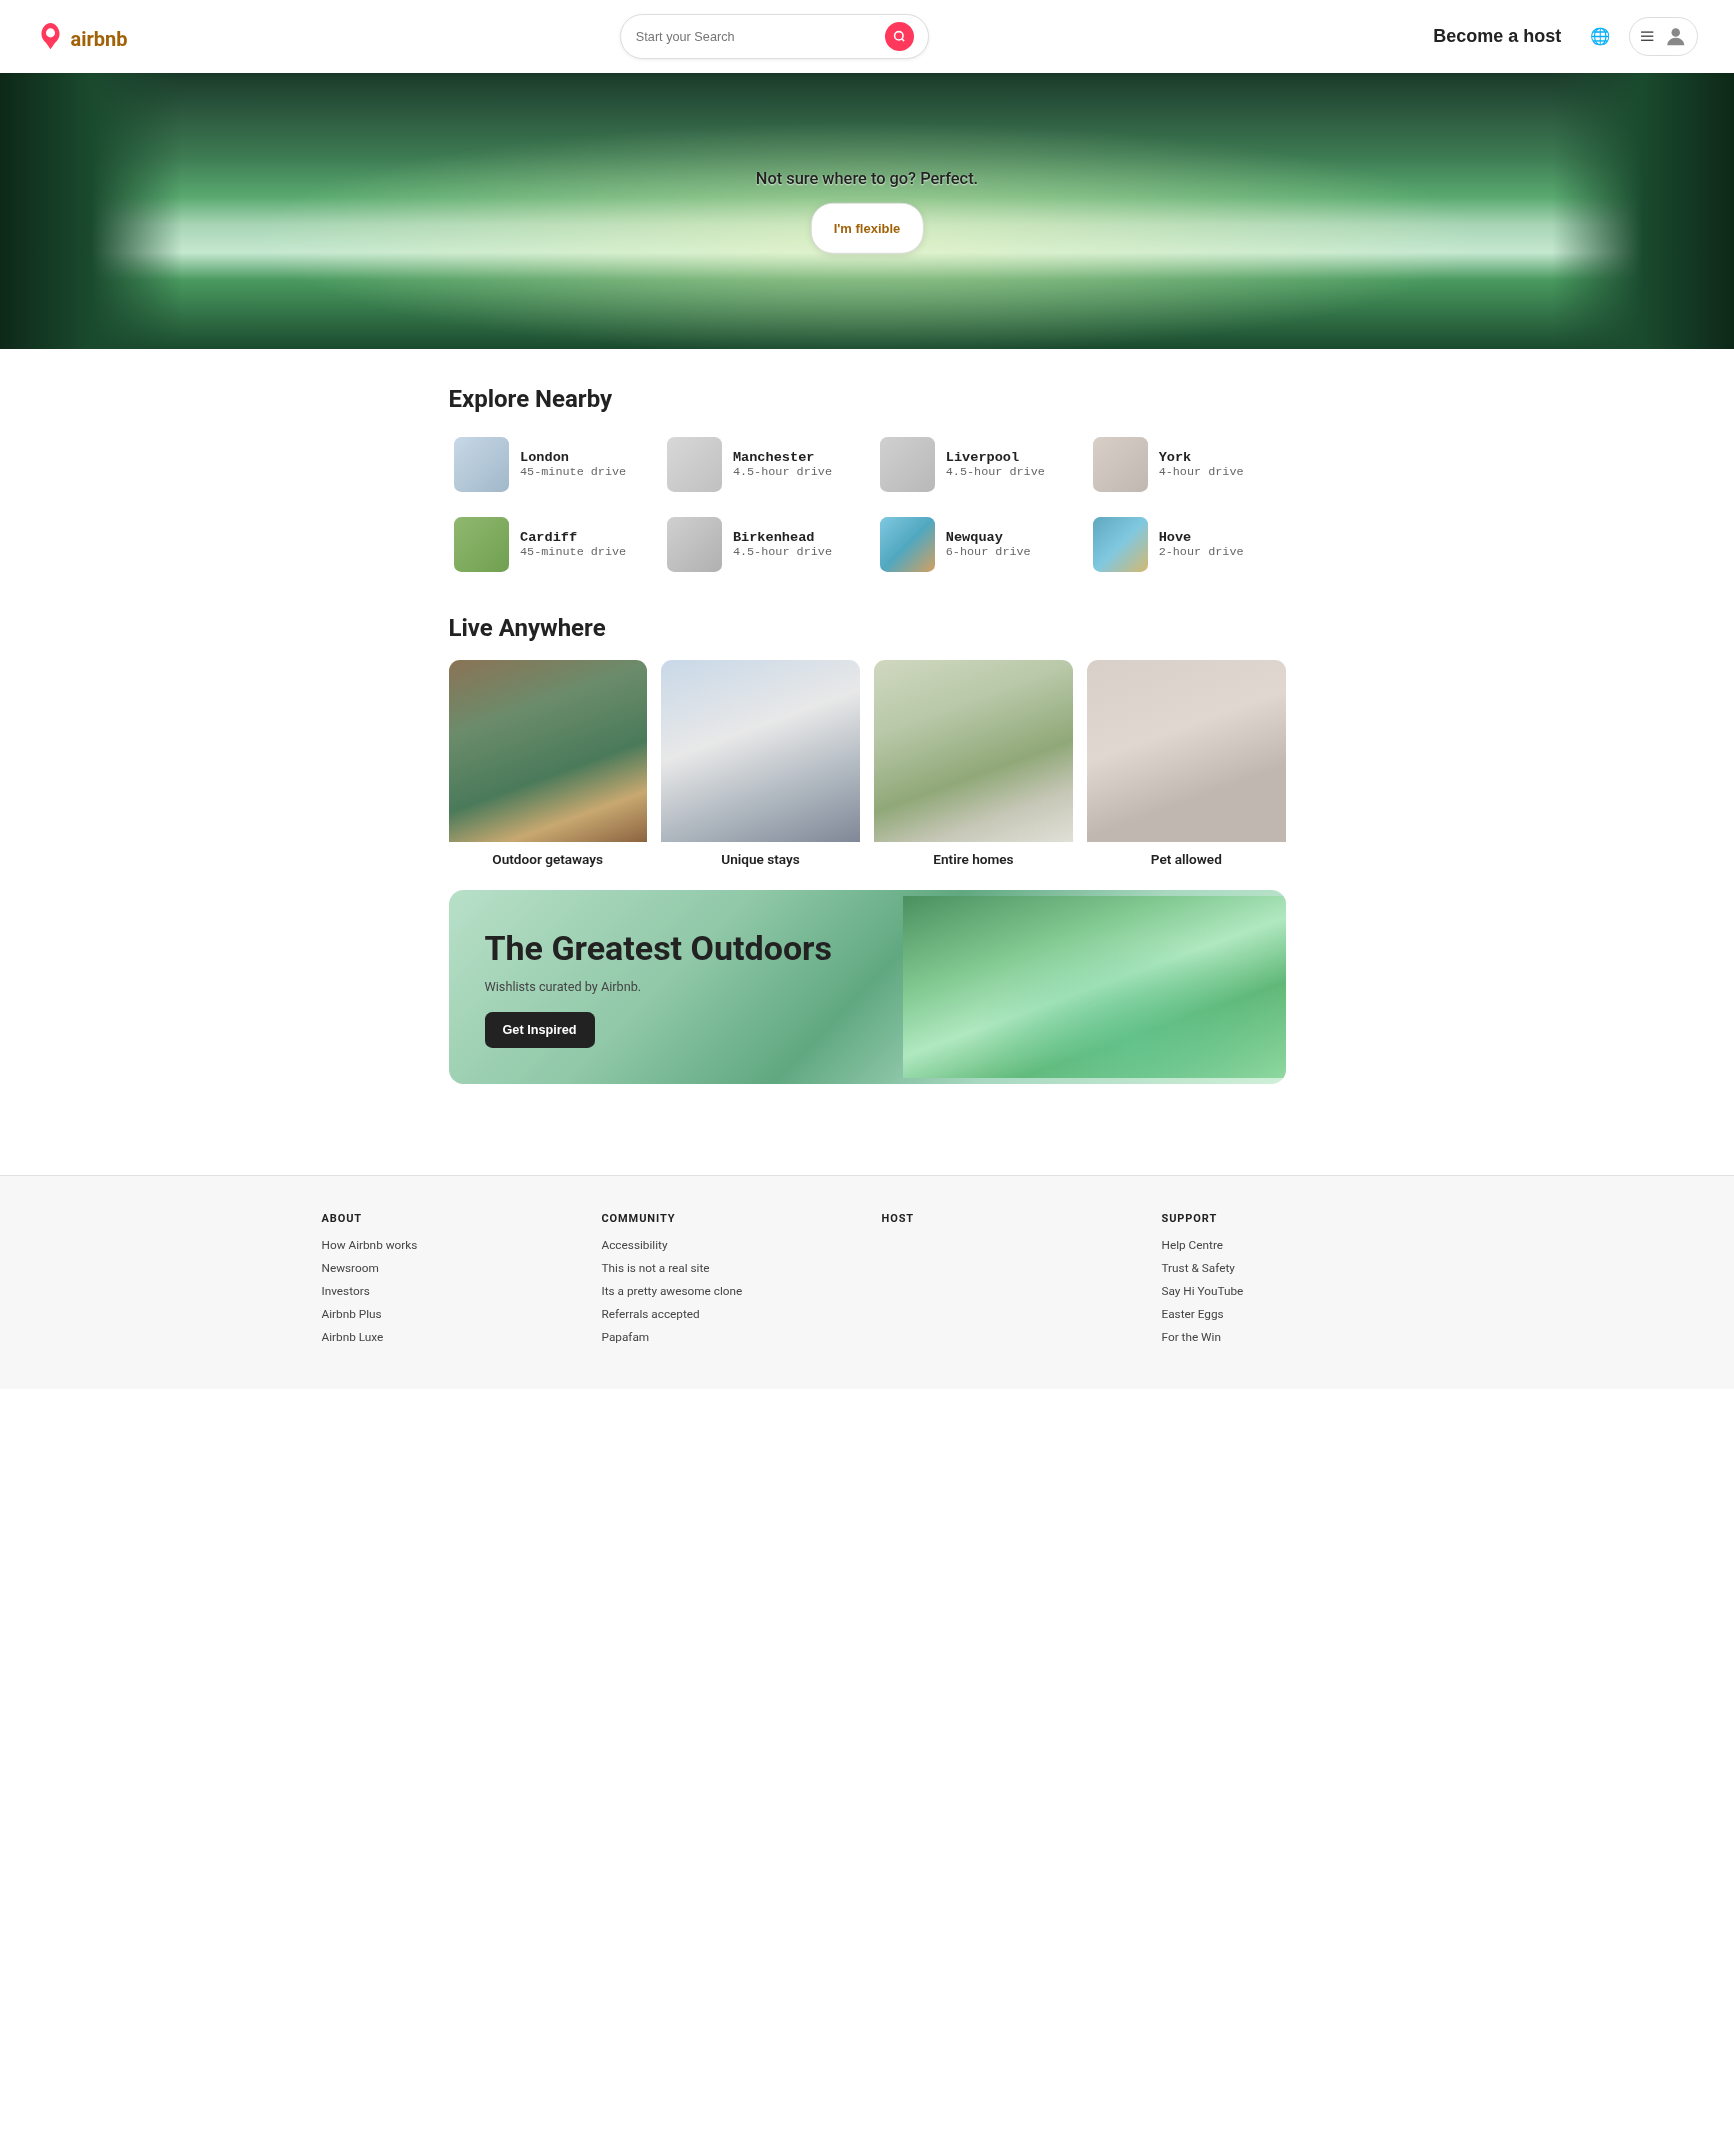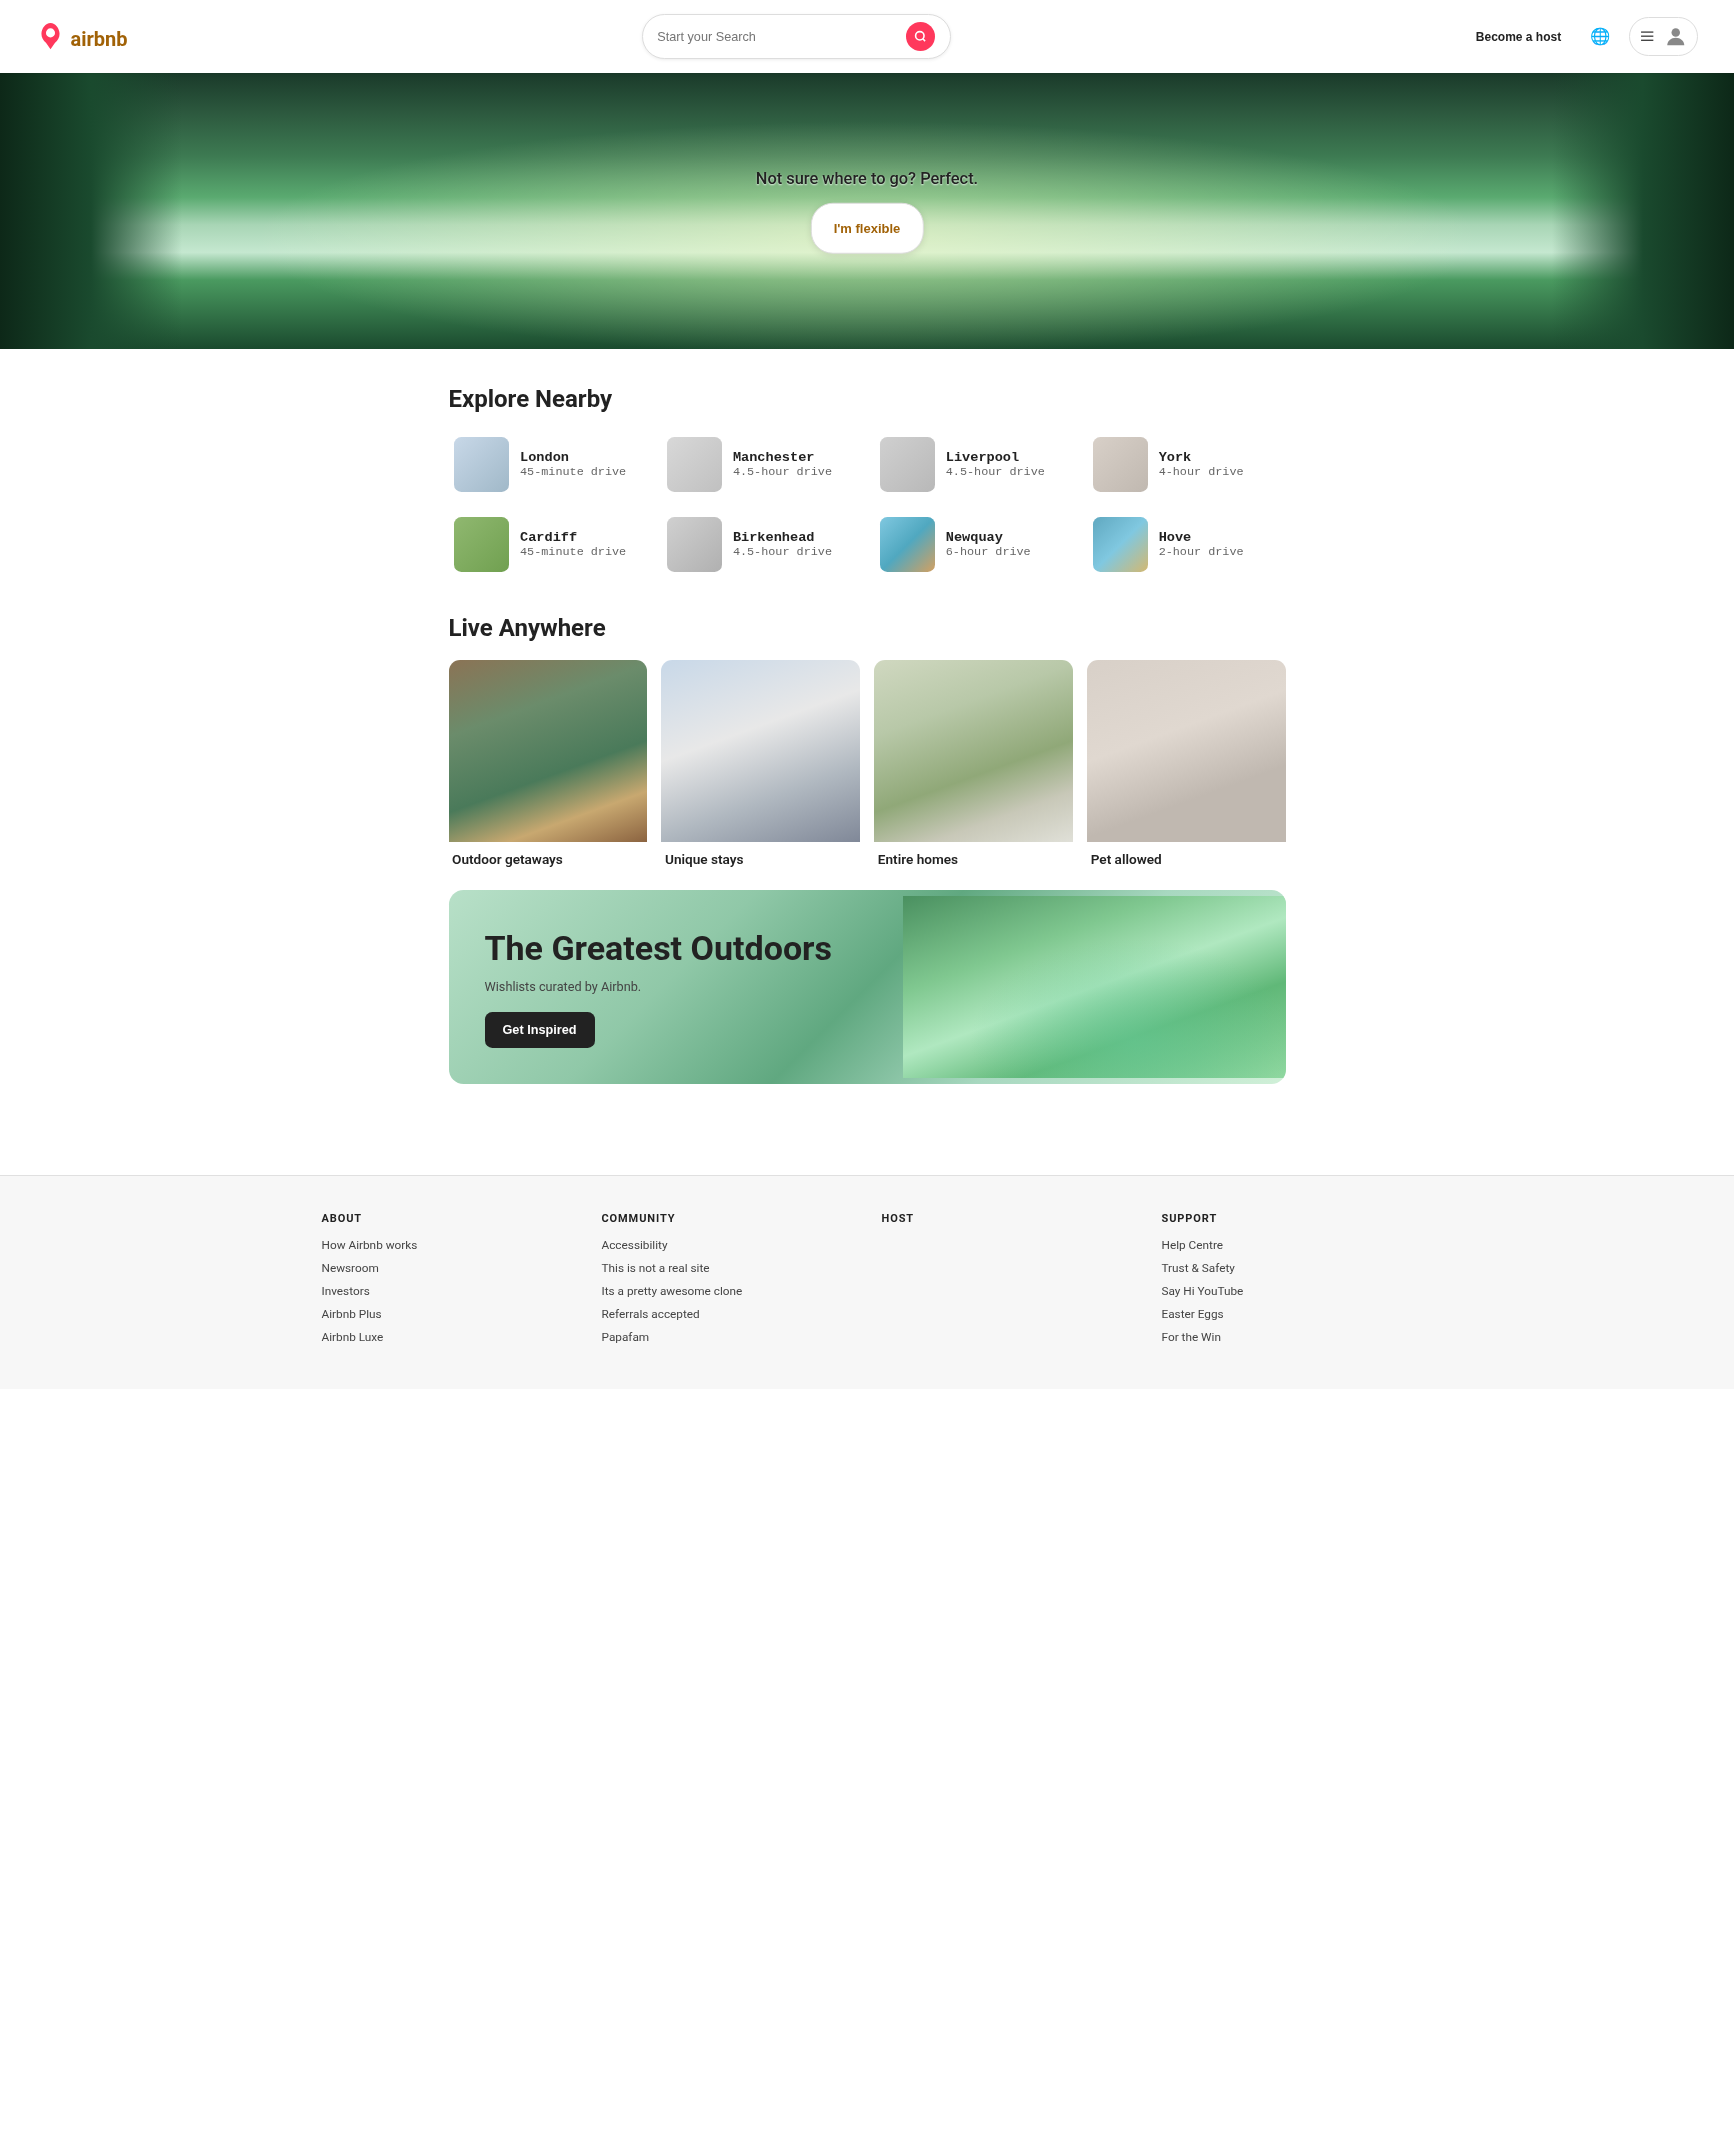--- a/index.html
+++ b/index.html
@@ -60,21 +60,21 @@
     }
     .navbar-right {
       display: flex;
       align-items: center;
       gap: 14.5px;
     }
     .become-host-btn {
       background: none;
       border: none;
       cursor: pointer;
-      font-size: 12px;
+      font-size: 18px;
       font-weight: 600;
       color: #222;
       padding: 7.3px 11px;
     }
     .globe-btn, .menu-btn {
       background: none;
       border: none;
       cursor: pointer;
       color: #222;
       font-size: 16.4px;
@@ -200,20 +200,21 @@
     .live-anywhere-grid {
       display: grid;
       grid-template-columns: repeat(4, 1fr);
       gap: 14.5px;
       margin-bottom: 14.5px;
     }
     .live-card {
       border-radius: 11px;
       overflow: hidden;
       cursor: pointer;
+      text-align: center;
     }
     .live-card-img {
       width: 100%;
       height: 182px;
       object-fit: cover;
     }
     .live-card-outdoor {
       background: linear-gradient(160deg, #8B7355 0%, #6B8C6B 30%, #4a7a5a 60%, #c8a870 80%, #8B6340 100%);
     }
     .live-card-unique {

